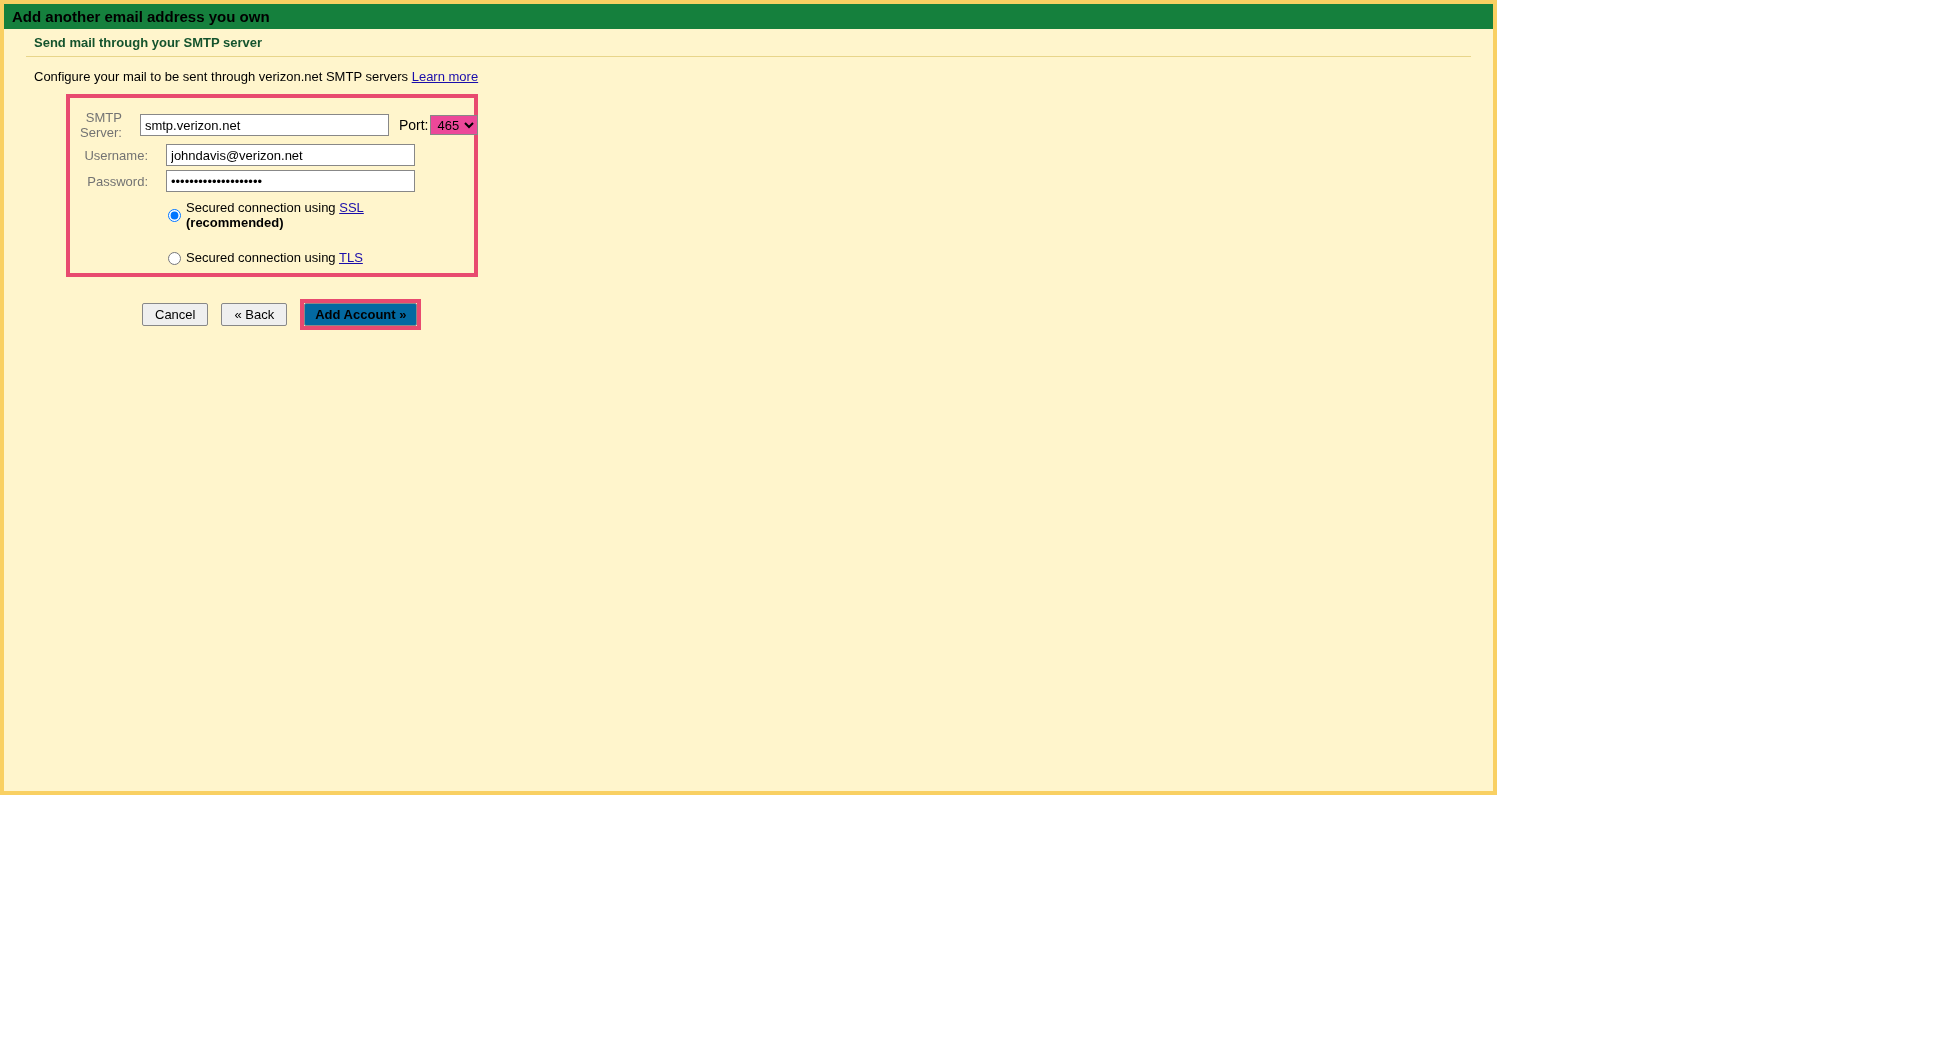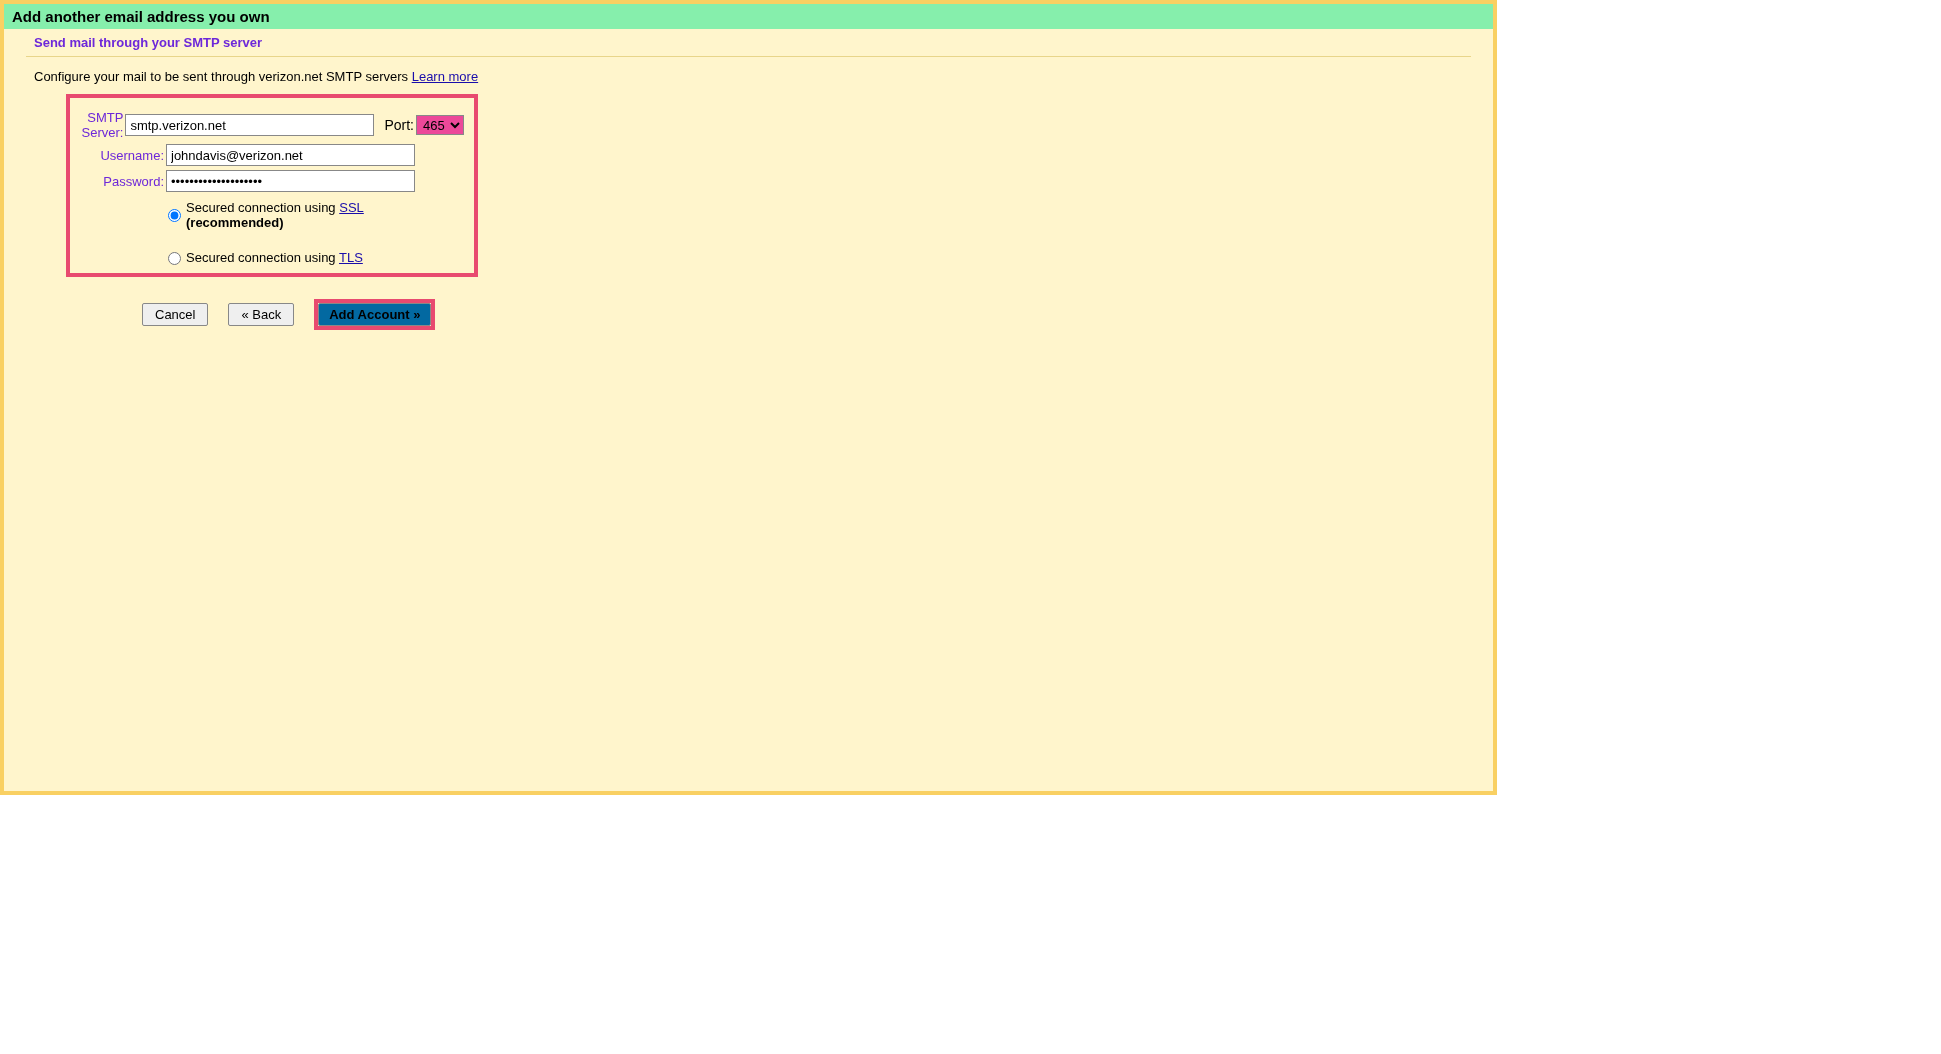--- a/index.html
+++ b/index.html
@@ -13,31 +13,31 @@
       background: #fff;
     }
     .window {
       width: 1497px;
       height: 795px;
       border: 4px solid #f9d062;
       background: #fff5cc;
       position: relative;
     }
     .title-bar {
-      background: #86efac;
+      background: #15803d;
       padding: 4px 8px;
       font-weight: bold;
       font-size: 15px;
       color: #000;
     }
     .subtitle-row {
       padding: 6px 8px 6px 30px;
       font-weight: bold;
       font-size: 13px;
-      color: #6d28d9;
+      color: #14532d;
     }
     .divider {
       height: 1px;
       background: #e8d58a;
       margin: 0 22px;
     }
     .config-text {
       padding: 12px 8px 10px 30px;
       font-size: 13px;
       color: #000;
@@ -55,22 +55,22 @@
     }
     .form-row {
       display: flex;
       align-items: center;
       margin-bottom: 4px;
     }
     .label-col {
       width: 86px;
       text-align: right;
       font-size: 13px;
-      color: #6d28d9;
-      padding-right: 2px;
+      color: #737373;
+      padding-right: 18px;
     }
     .input-col {
       flex: 0 0 auto;
     }
     .text-input {
       border: 1px solid #888;
       background: #fff;
       padding: 2px 4px;
       font-size: 13px;
       font-family: Arial, Helvetica, sans-serif;
@@ -118,21 +118,21 @@
     }
     .radio-row-2 a {
       color: #1a0dab;
       text-decoration: underline;
     }
     .button-row {
       margin-top: 22px;
       margin-left: 138px;
       display: flex;
       align-items: center;
-      gap: 20px;
+      gap: 13px;
     }
     .btn {
       border: 1px solid #888;
       background: #efefef;
       padding: 3px 12px;
       font-size: 13px;
       font-family: Arial, Helvetica, sans-serif;
       cursor: pointer;
       border-radius: 2px;
     }

